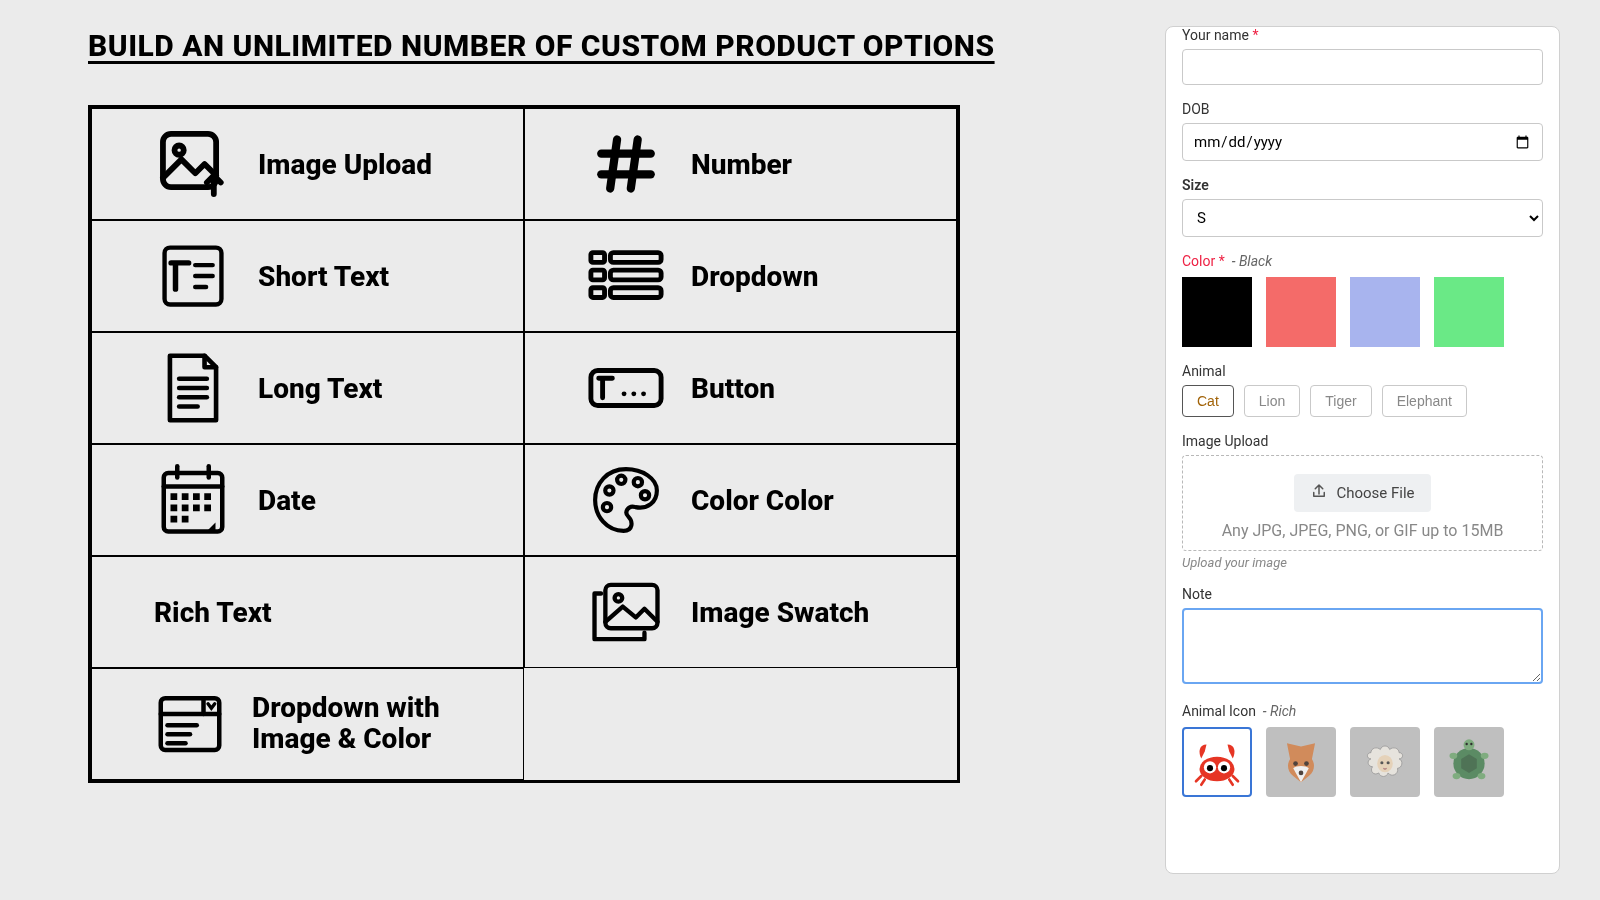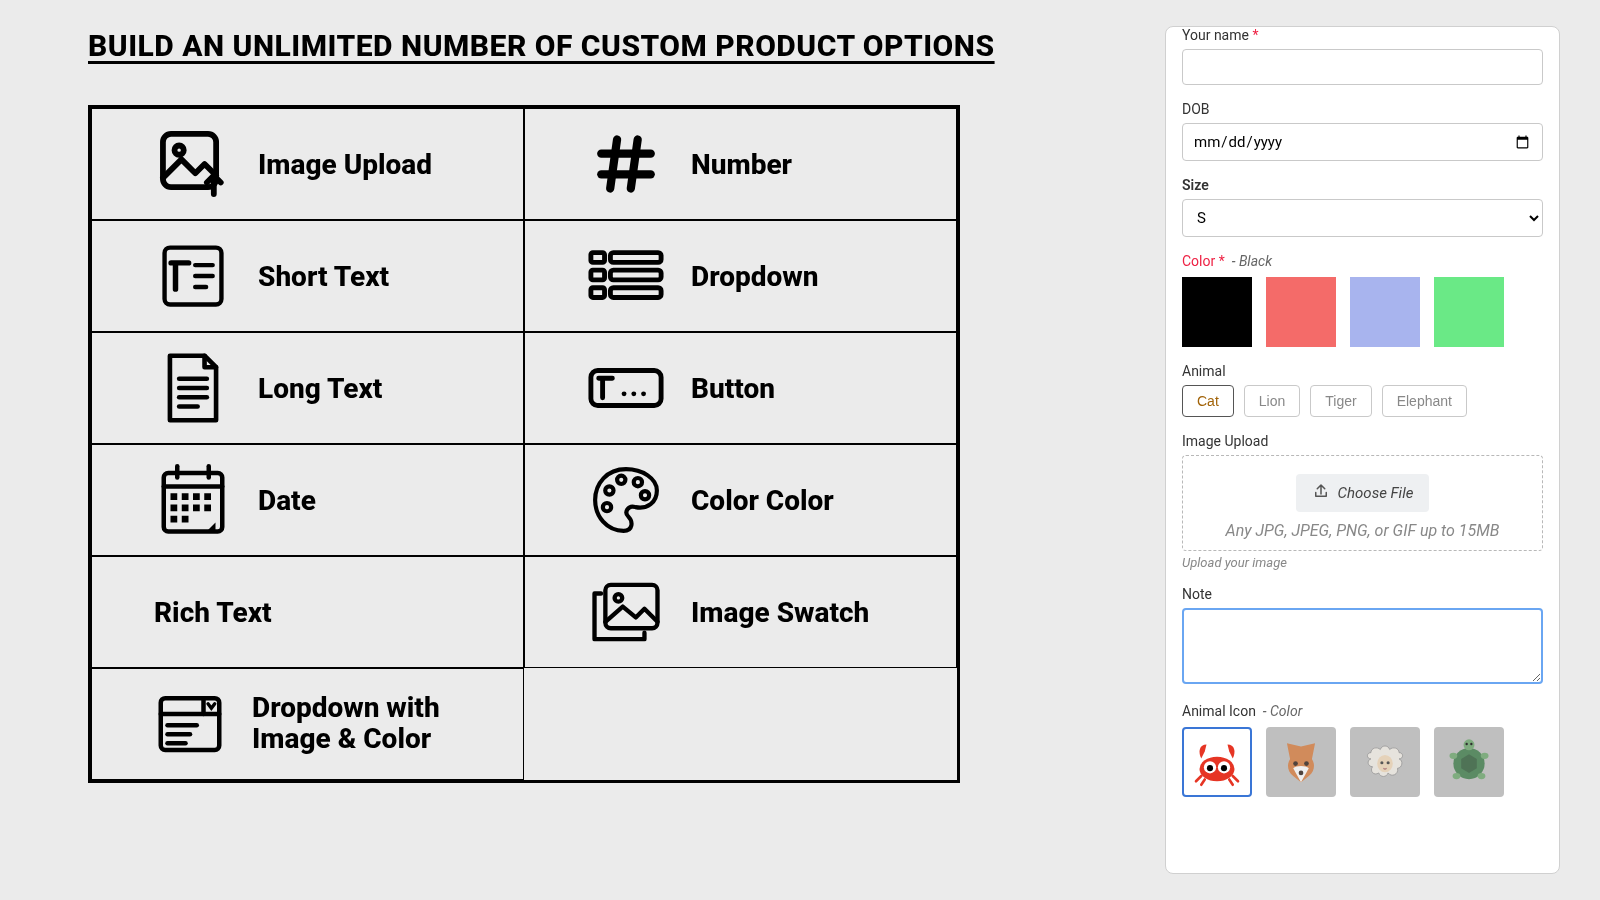--- a/index.html
+++ b/index.html
@@ -93,21 +93,20 @@
     font-size:14px;
     color:#888;
     cursor:pointer;
   }
   .btn.selected { color:#a16207; border-color:#555; }
   .upload-area {
     border: 1px dashed #b8b8b8;
     border-radius:4px;
     padding: 18px 10px 10px 10px;
     text-align:center;
-    font-style:italic;
   }
   .choose-file {
     display:inline-flex; align-items:center; gap:8px;
     background:#eef0f2;
     border-radius:4px;
     padding:8px 16px;
     font-size:15px;
     color:#444;
     cursor:pointer;
   }
@@ -339,21 +338,21 @@
   </div>
 
   <div class="field">
     <label class="lab">Note</label>
     <textarea class="note-focus" style=""></textarea>
   </div>
 
   <div class="field">
     <label class="lab">
       <span>Animal Icon</span>&nbsp;
-      <span class="color-sel">- Color</span>
+      <span class="color-sel">- Rich</span>
     </label>
     <div class="icon-swatches">
       <div class="icon-swatch selected">
         <svg width="56" height="56" viewBox="0 0 64 64">
           <ellipse cx="32" cy="40" rx="20" ry="14" fill="#e63524"></ellipse>
           <circle cx="24" cy="38" r="7" fill="#fff"></circle>
             <circle cx="40" cy="38" r="7" fill="#fff"></circle>
           <circle cx="24" cy="39" r="3.5" fill="#000"></circle>
             <circle cx="40" cy="39" r="3.5" fill="#000"></circle>
           <path d="M14 28 C10 20 12 12 20 12 L18 20 Z" fill="#e63524"></path>

